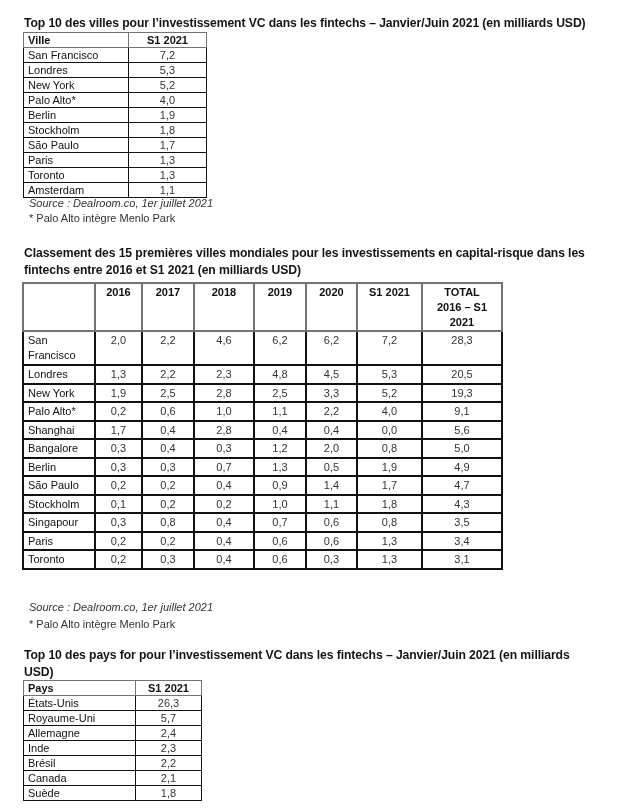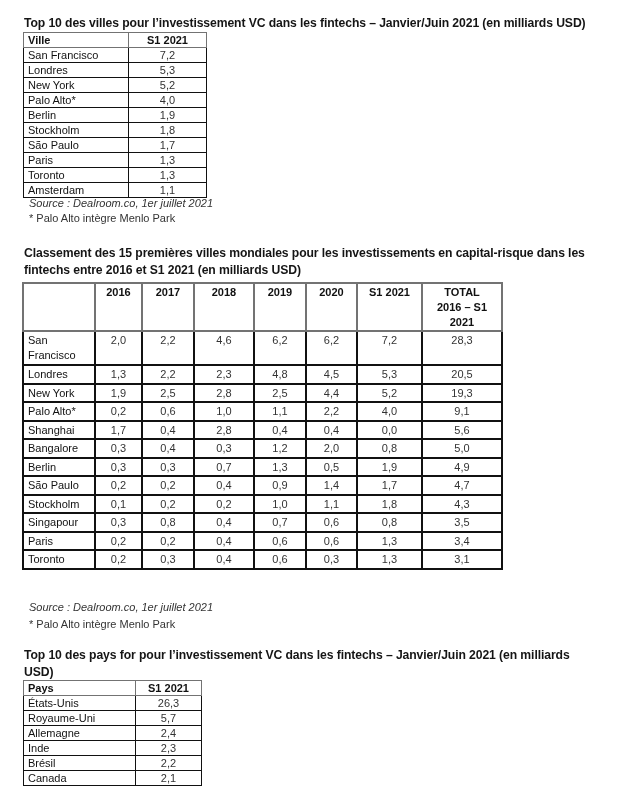--- a/index.html
+++ b/index.html
@@ -139,21 +139,21 @@
         <td class="num c7">20,5</td>
       </tr>
       <tr>
         <td class="lbl c0">
           <div>New York</div>
         </td>
         <td class="num c1">1,9</td>
         <td class="num c2">2,5</td>
         <td class="num c3">2,8</td>
         <td class="num c4">2,5</td>
-        <td class="num c5">4,4</td>
+        <td class="num c5">3,3</td>
         <td class="num c6">5,2</td>
         <td class="num c7">19,3</td>
       </tr>
       <tr>
         <td class="lbl c0">
           <div>Palo Alto*</div>
         </td>
         <td class="num c1">0,2</td>
         <td class="num c2">0,6</td>
         <td class="num c3">1,0</td>
@@ -290,14 +290,18 @@
         <td class="num">2,3</td>
       </tr>
       <tr>
         <td class="lbl">Brésil</td>
         <td class="num">2,2</td>
       </tr>
       <tr>
         <td class="lbl">Canada</td>
         <td class="num">2,1</td>
       </tr>
+      <tr>
+        <td class="lbl">Suède</td>
+        <td class="num">1,8</td>
+      </tr>
     </tbody>
 </table>
 
 </body></html>

